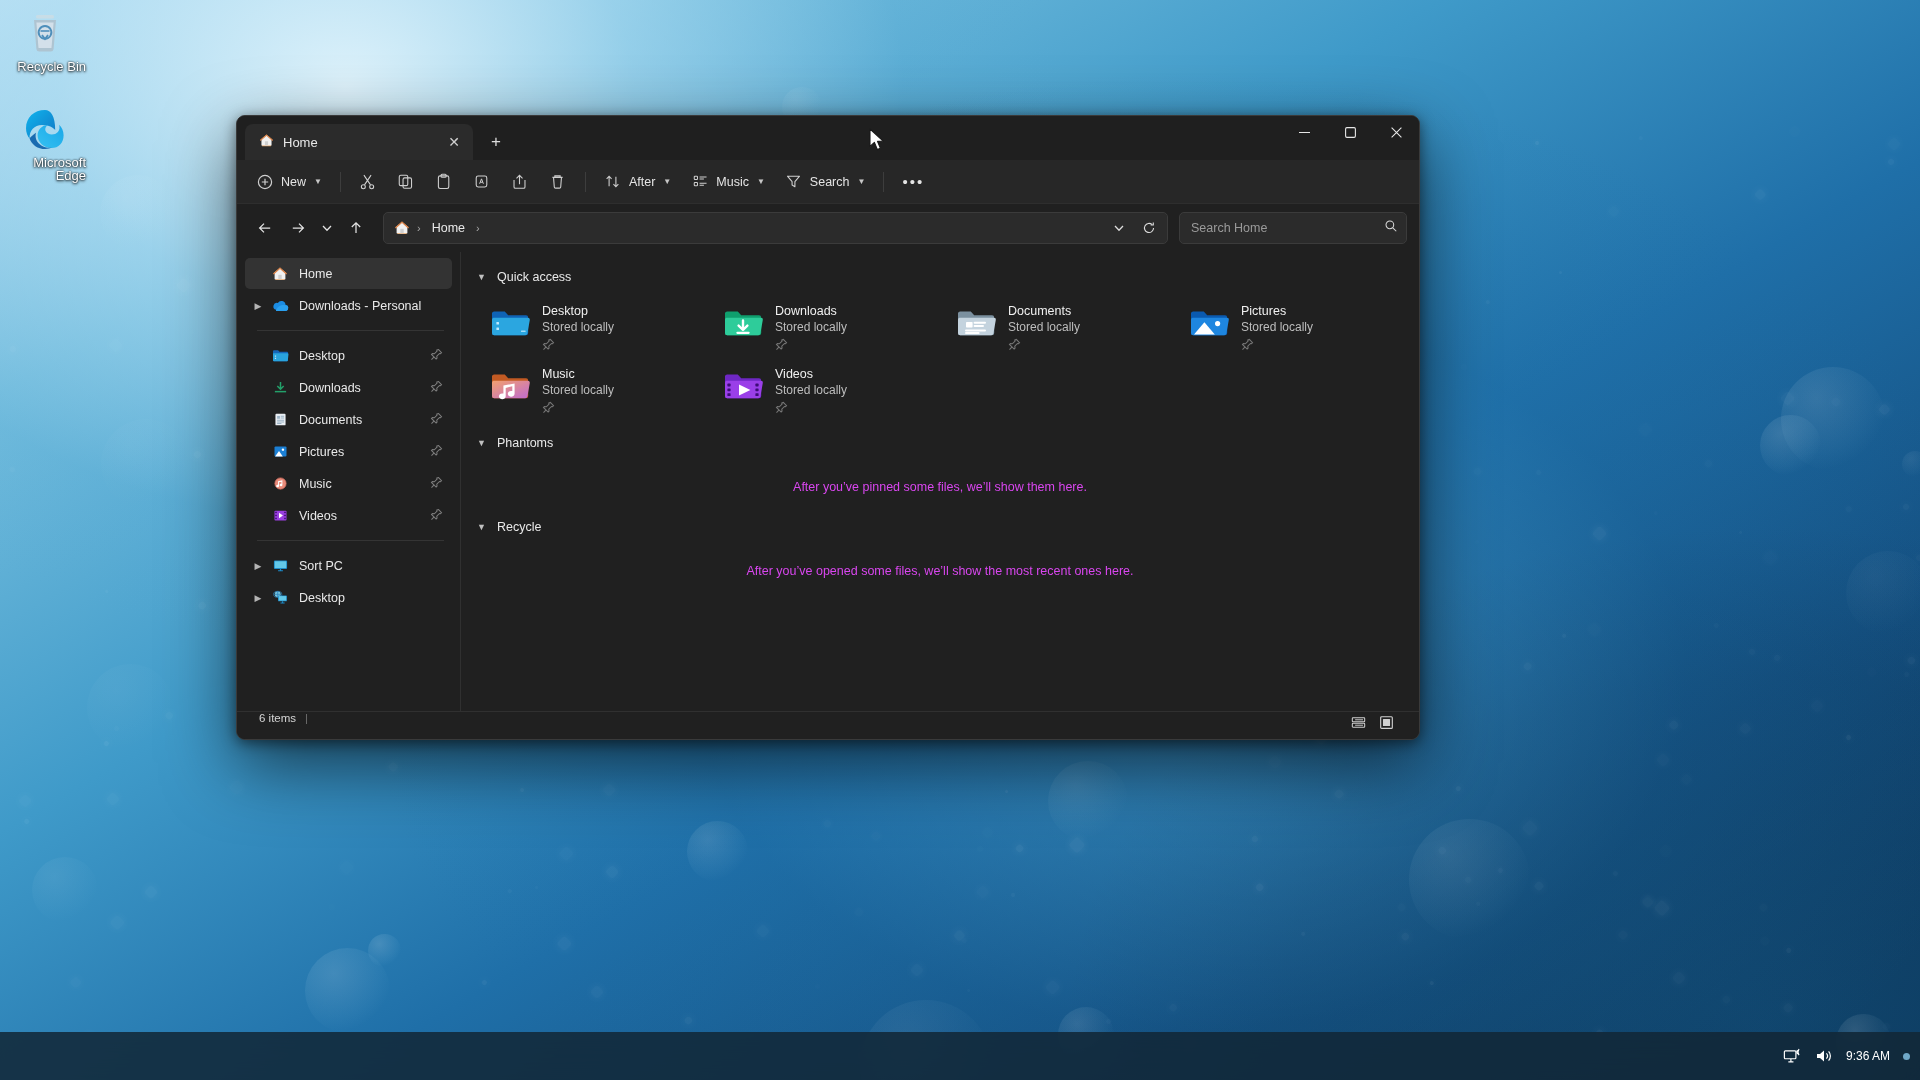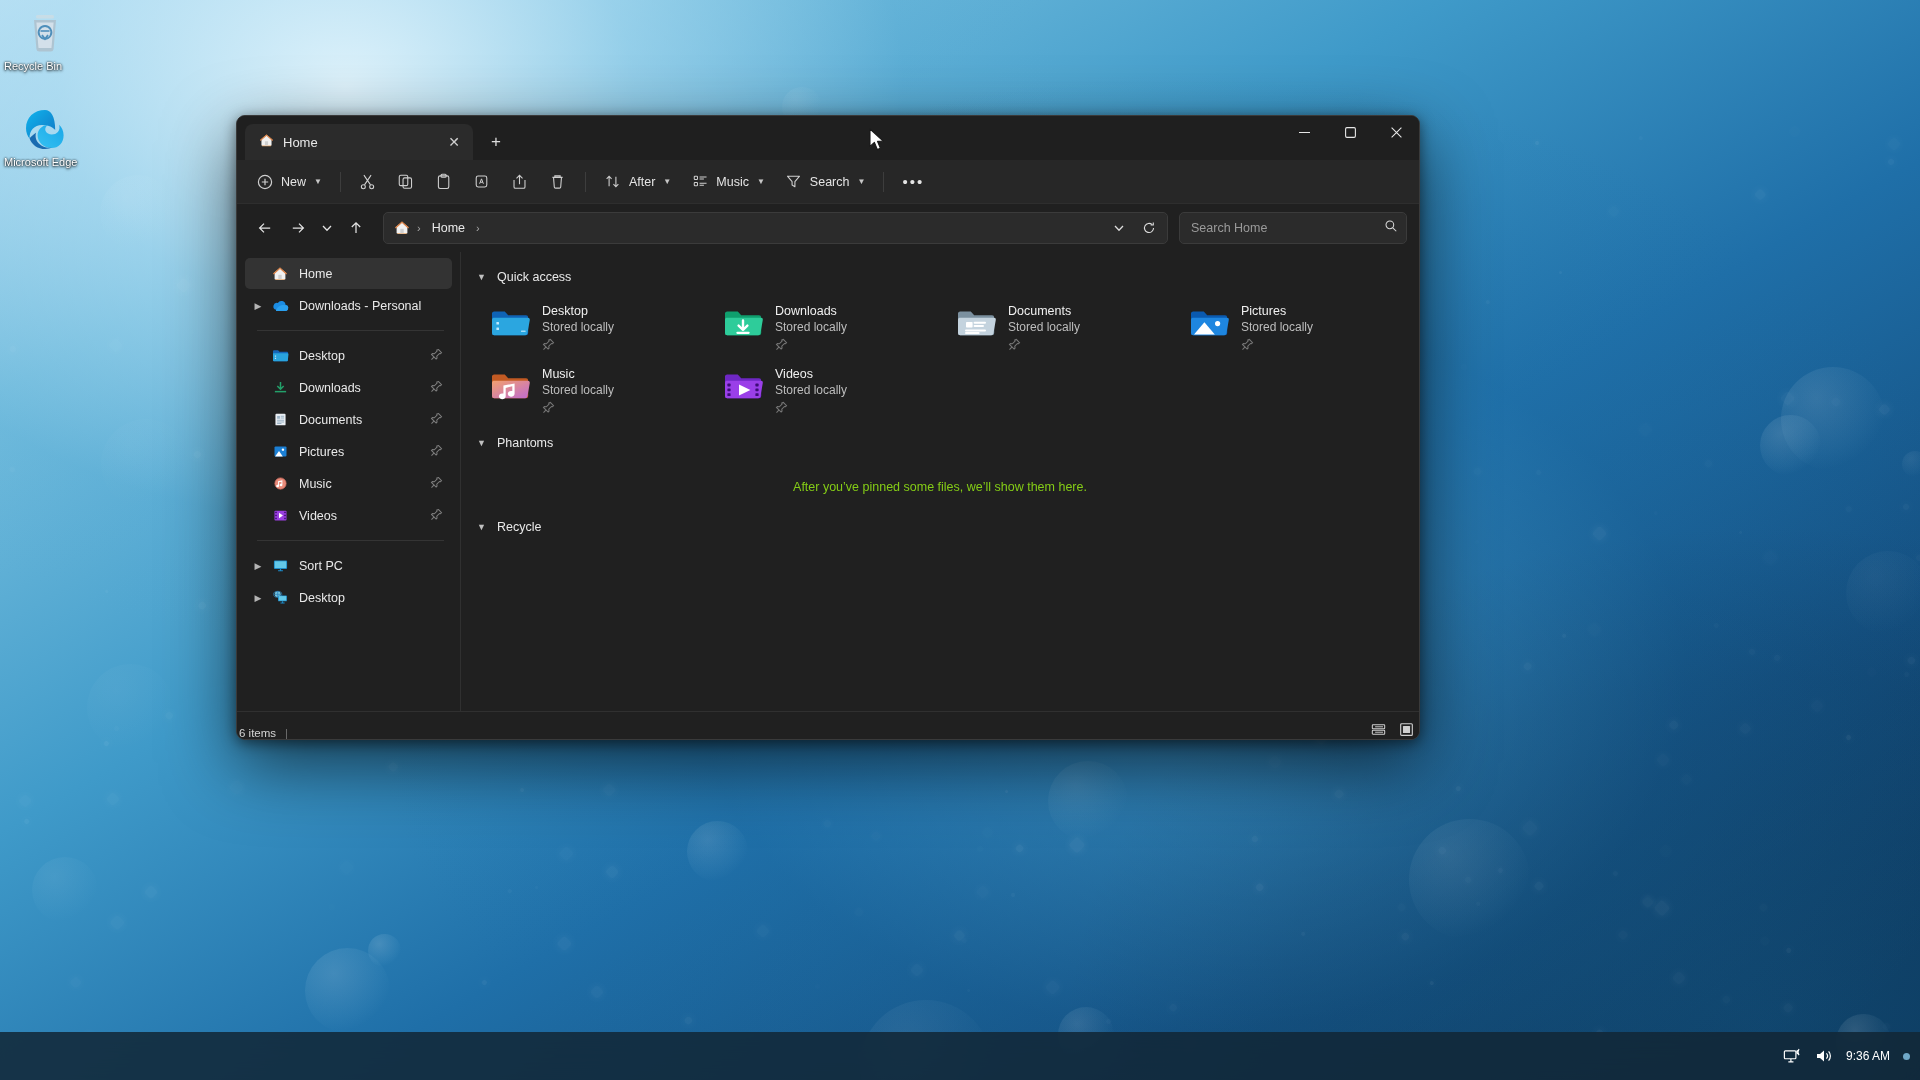--- a/index.html
+++ b/index.html
@@ -27,22 +27,22 @@
     background:rgba(255,255,255,0.16);
     box-shadow:0 0 9px rgba(255,255,255,0.25);
   }
   .glowball {
     position:absolute; border-radius:50%;
     background:radial-gradient(circle at 34% 30%, rgba(255,255,255,0.55), rgba(190,232,250,0.18) 55%, rgba(255,255,255,0) 72%);
   }
 
   
   .desk-icon {
-    position:absolute; width:82px; text-align:left;
-    color:#fff; font-size:11px; line-height:13px;
+    position:absolute; width:82px; text-align:right;
+    color:#fff; font-size:13px; line-height:13px;
     text-shadow:0 1px 3px rgba(0,0,0,0.95), 0 0 2px rgba(0,0,0,0.9);
     cursor:default;
   }
   .desk-icon .glyph { height:46px; display:flex; align-items:center; justify-content:center; margin-bottom:4px; }
 
   
   #explorer {
     position:absolute; left:236px; top:115px; width:1184px; height:625px;
     background:#202020;
     border-radius:9px;
@@ -164,28 +164,28 @@
     width:233px; height:63px; display:flex; align-items:flex-start;
     gap:11px; padding:4px 6px; border-radius:5px; cursor:default;
   }
   .tile-ico { width:42px; height:42px; flex:none; margin-top:2px; }
   .tile-text { padding-top:3px; min-width:0; }
   .tile-name { color:#f0f0f0; font-size:12.5px; line-height:16px; white-space:nowrap; }
   .tile-sub { color:#bdbdbd; font-size:12px; line-height:16px; white-space:nowrap; }
   .tile-pin { margin-top:2px; opacity:.6; }
 
   .empty-msg {
-    color:#84cc16; font-size:12.5px; text-align:center;
+    color:#d946ef; font-size:12.5px; text-align:center;
     padding:26px 0 22px 0; margin-right:14px;
   }
 
   
   .statusbar {
     height:28px; background:#202020; border-top:1px solid #303030;
-    display:flex; align-items:flex-end; padding:0 2px; flex:none;
+    display:flex; align-items:flex-start; padding:0 22px; flex:none;
     color:#d5d5d5; font-size:11.5px; gap:9px;
   }
   .status-right { margin-left:auto; display:flex; gap:6px; align-items:center; }
   .vbtn {
     width:22px; height:20px; border-radius:3px; display:flex;
     align-items:center; justify-content:center; cursor:default;
   }
 
   
   #taskbar {
@@ -980,20 +980,21 @@
       <div class="group-head" style="margin-top:6px;">
         <span class="group-chev">▼</span>
         <span>Phantoms</span>
       </div>
       <div class="empty-msg">After you’ve pinned some files, we’ll show them here.</div>
 
       <div class="group-head">
         <span class="group-chev">▼</span>
         <span>Recycle</span>
       </div>
+      <div class="empty-msg">After you’ve opened some files, we’ll show the most recent ones here.</div>
     </div>
   </div>
 
   <div class="statusbar">
     <span>6 items</span>
     <span style="color:#6f6f6f;">|</span>
     <div class="status-right">
       <div class="vbtn">
         <svg width="15" height="15" viewBox="0 0 16 16">
           <rect x="1.4" y="3" width="13.2" height="4.2" rx="0.7" fill="none" stroke="#d0d0d0" stroke-width="1.1"></rect>

